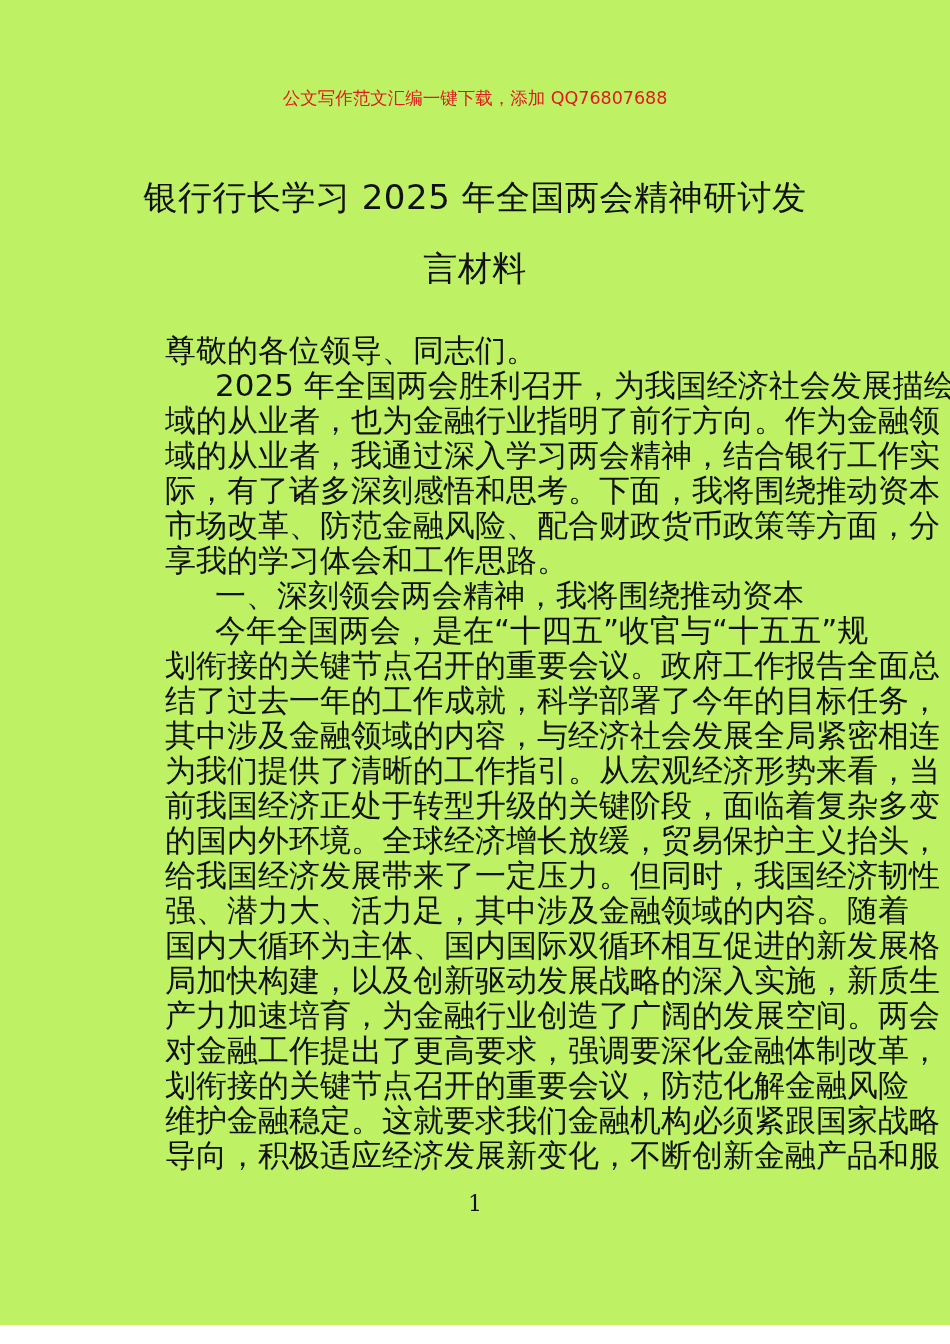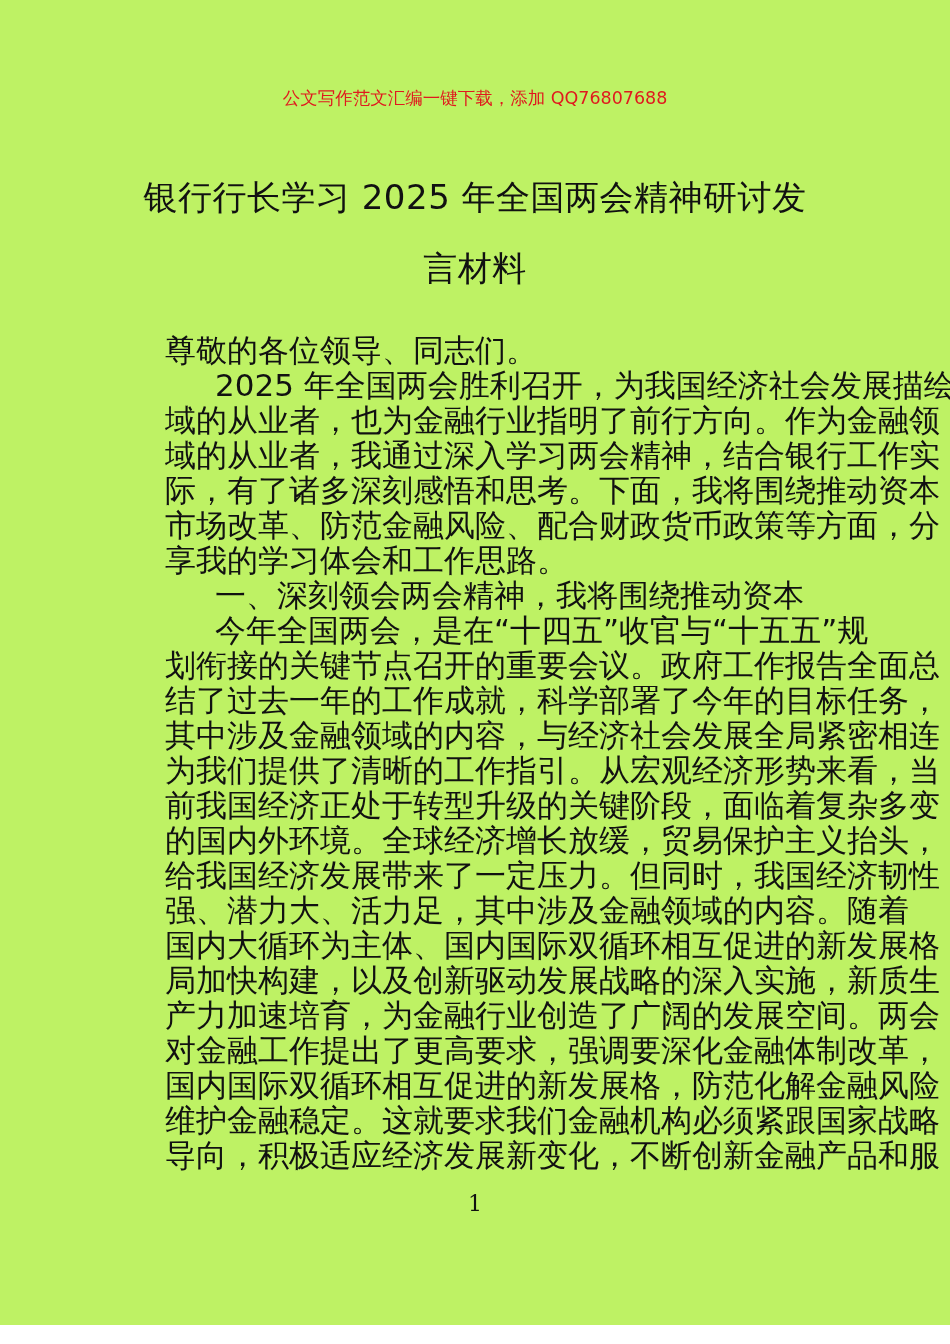--- a/index.html
+++ b/index.html
@@ -104,20 +104,20 @@
     <span class="line">其中涉及金融领域的内容，与经济社会发展全局紧密相连</span>
     <span class="line">为我们提供了清晰的工作指引。从宏观经济形势来看，当</span>
     <span class="line">前我国经济正处于转型升级的关键阶段，面临着复杂多变</span>
     <span class="line">的国内外环境。全球经济增长放缓，贸易保护主义抬头，</span>
     <span class="line">给我国经济发展带来了一定压力。但同时，我国经济韧性</span>
     <span class="line">强、潜力大、活力足，其中涉及金融领域的内容。随着</span>
     <span class="line">国内大循环为主体、国内国际双循环相互促进的新发展格</span>
     <span class="line">局加快构建，以及创新驱动发展战略的深入实施，新质生</span>
     <span class="line">产力加速培育，为金融行业创造了广阔的发展空间。两会</span>
     <span class="line">对金融工作提出了更高要求，强调要深化金融体制改革，</span>
-    <span class="line">国内国际双循环相互促进的新发展格，防范化解金融风险</span>
+    <span class="line">划衔接的关键节点召开的重要会议，防范化解金融风险</span>
     <span class="line">维护金融稳定。这就要求我们金融机构必须紧跟国家战略</span>
     <span class="line">导向，积极适应经济发展新变化，不断创新金融产品和服</span>
   </div>
 
   <div class="page-number">1</div>
 
 </div>
 
 </body></html>

